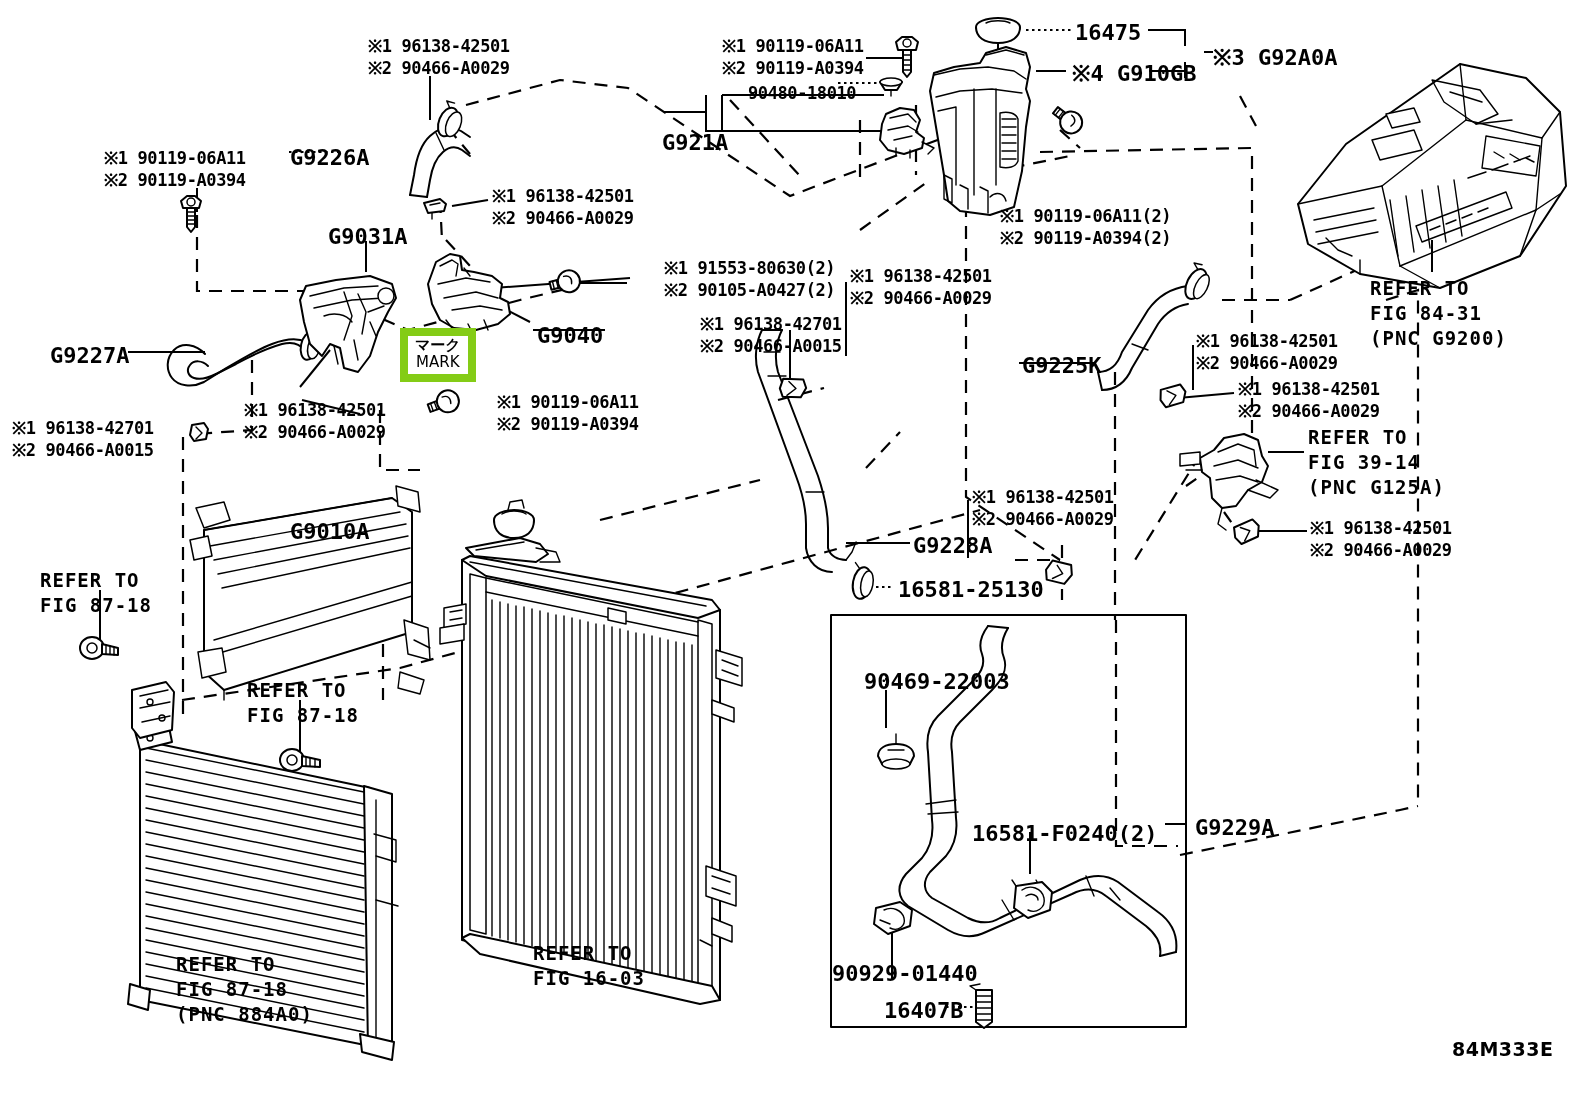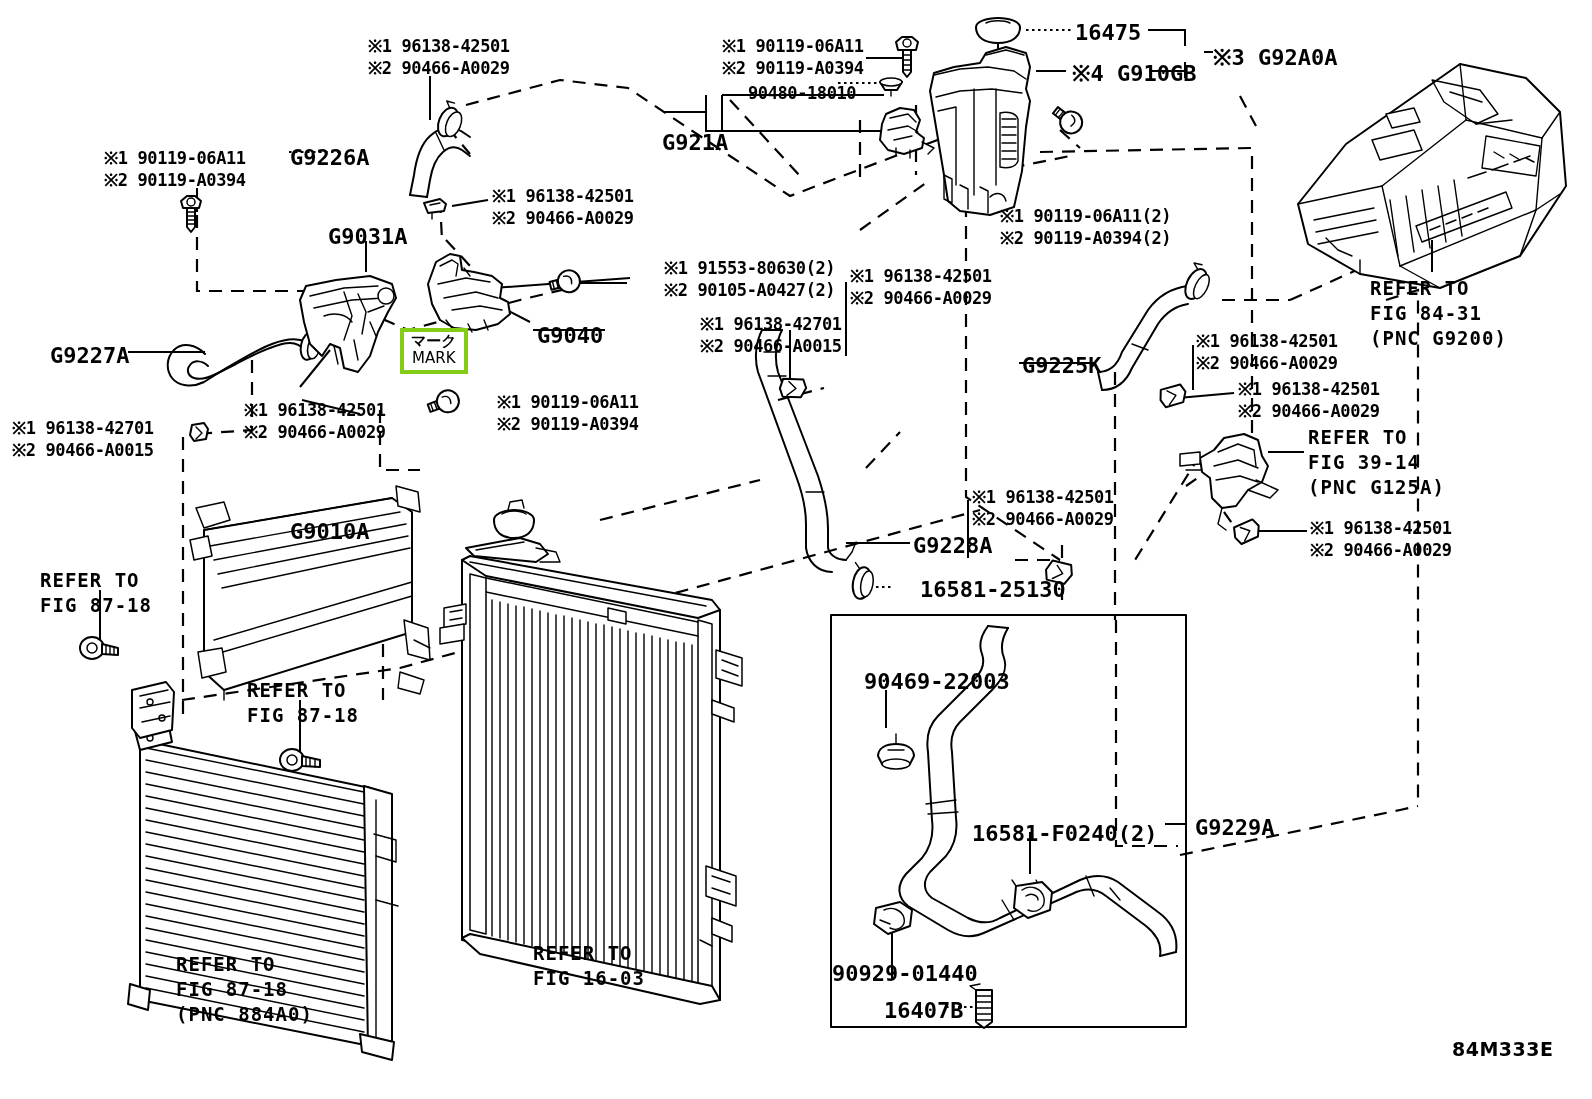--- a/index.html
+++ b/index.html
@@ -7,21 +7,21 @@
        font-family:"DejaVu Sans","Liberation Sans",sans-serif;color:#000;}
   #stage{position:absolute;left:0;top:0;width:1592px;height:1099px;}
   svg#art{position:absolute;left:0;top:0;width:1592px;height:1099px;}
   .lbl{position:absolute;white-space:pre;font-family:"DejaVu Sans Mono","Liberation Mono",monospace;
        font-weight:bold;letter-spacing:-0.4px;line-height:1.28;}
   .pn{font-size:17px;}
   .code{font-size:22px;letter-spacing:0px;}
   .refer{font-size:19px;letter-spacing:1px;line-height:1.32;}
   .legend{font-size:17.5px;line-height:1.46;}
   .jp{font-family:"DejaVu Sans","Liberation Sans",sans-serif;font-weight:bold;}
-  .mark-box{position:absolute;border:4px solid #84cc16;padding:1px 7px 3px 7px;
+  .mark-box{position:absolute;border:8px solid #84cc16;padding:1px 7px 3px 7px;
             font-family:"DejaVu Sans","Liberation Sans",sans-serif;font-size:15px;
             line-height:1.12;text-align:center;background:#fff;font-weight:normal;}
   .sheet{position:absolute;font-family:"DejaVu Sans","Liberation Sans",sans-serif;
          font-weight:bold;font-size:19px;letter-spacing:0.5px;}
 </style>
 </head>
 <body>
 
 <div id="stage">
 
@@ -548,21 +548,21 @@
       <div class="lbl code" style="left: 290px; top: 144px;"><div>G9226A</div></div>
       <div class="lbl code" style="left: 328px; top: 223px;"><div>G9031A</div></div>
       <div class="lbl code" style="left: 537px; top: 322px; text-align: center;"><div>G9040</div></div>
       <div class="lbl code" style="left: 50px; top: 342px;"><div>G9227A</div></div>
       <div class="lbl code" style="left: 662px; top: 97px; margin-top: 32px;"><div>G921A</div></div>
       <div class="lbl code" style="left: 1075px; top: 19px;"><div>16475</div></div>
       <div class="lbl code" style="left: 1072px; top: 60px;"><div>※4 G910GB</div></div>
       <div class="lbl code" style="left: 1213px; top: 44px;"><div>※3 G92A0A</div></div>
       <div class="lbl code" style="left: 1022px; top: 352px;"><div>G9225K</div></div>
       <div class="lbl code" style="left: 913px; top: 532px;"><div>G9228A</div></div>
-      <div class="lbl code" style="left: 898px; top: 576px; margin-left: 22px;"><div>16581-25130</div></div>
+      <div class="lbl code" style="left: 898px; top: 576px;"><div>16581-25130</div></div>
       <div class="lbl code" style="left: 290px; top: 518px;"><div>G9010A</div></div>
       <div class="lbl code" style="left: 840px; top: 668px; margin-left: 24px;"><div>90469-22003</div></div>
       <div class="lbl code" style="left: 972px; top: 812px; margin-top: 8px;"><div>16581-F0240(2)</div></div>
       <div class="lbl code" style="left: 832px; top: 960px;"><div>90929-01440</div></div>
       <div class="lbl code" style="left: 884px; top: 997px;"><div>16407B</div></div>
       <div class="lbl code" style="left: 1195px; top: 814px;"><div>G9229A</div></div>
       <div class="lbl refer" style="left: 1370px; top: 276px;"><div>REFER TO</div><div>FIG 84-31</div><div>(PNC G9200)</div></div>
       <div class="lbl refer" style="left: 1308px; top: 425px;"><div>REFER TO</div><div>FIG 39-14</div><div>(PNC G125A)</div></div>
       <div class="lbl refer" style="left: 40px; top: 568px;"><div>REFER TO</div><div>FIG 87-18</div></div>
       <div class="lbl refer" style="left: 247px; top: 678px;"><div>REFER TO</div><div>FIG 87-18</div></div>

